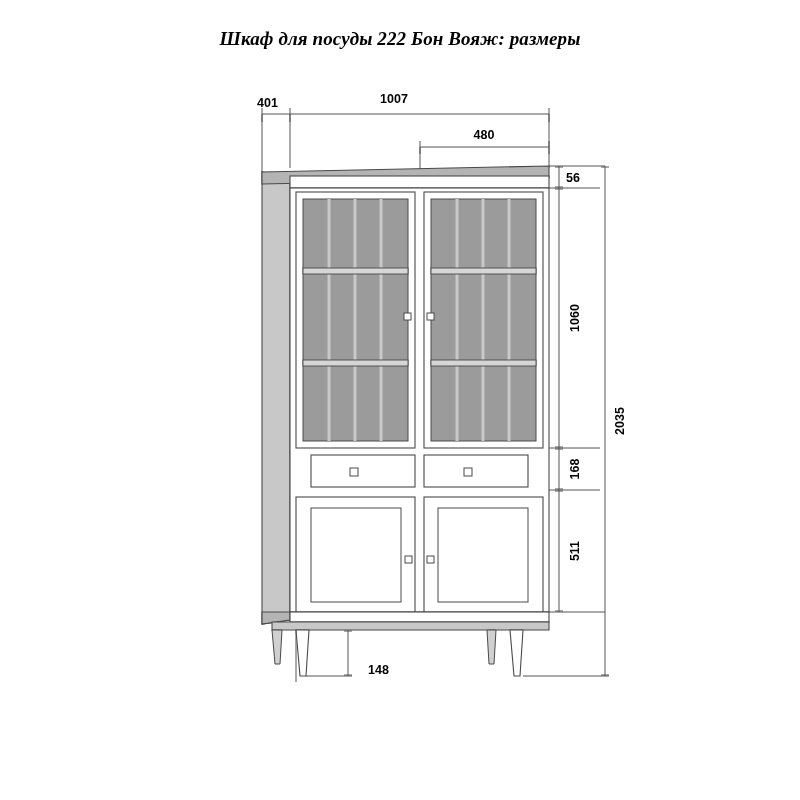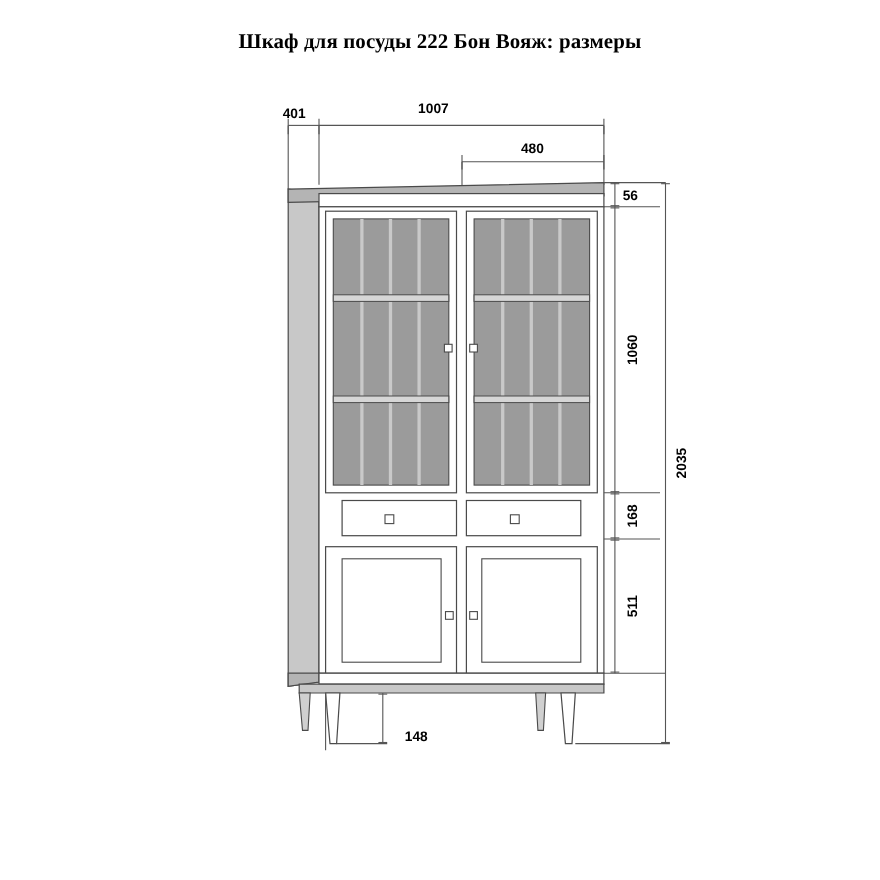--- a/index.html
+++ b/index.html
@@ -18,20 +18,21 @@
   #page-title {
     position: absolute;
     top: 28px;
     left: 0;
     width: 800px;
     text-align: center;
     font-size: 19px;
     font-weight: bold;
     font-family: "Liberation Serif", serif;
     letter-spacing: 0.1px;
+    font-style: italic;
   }
   #drawing {
     position: absolute;
     top: 0;
     left: 0;
   }
   .dimlabel {
     font-family: "Liberation Sans", sans-serif;
     font-size: 12.5px;
     font-weight: bold;

